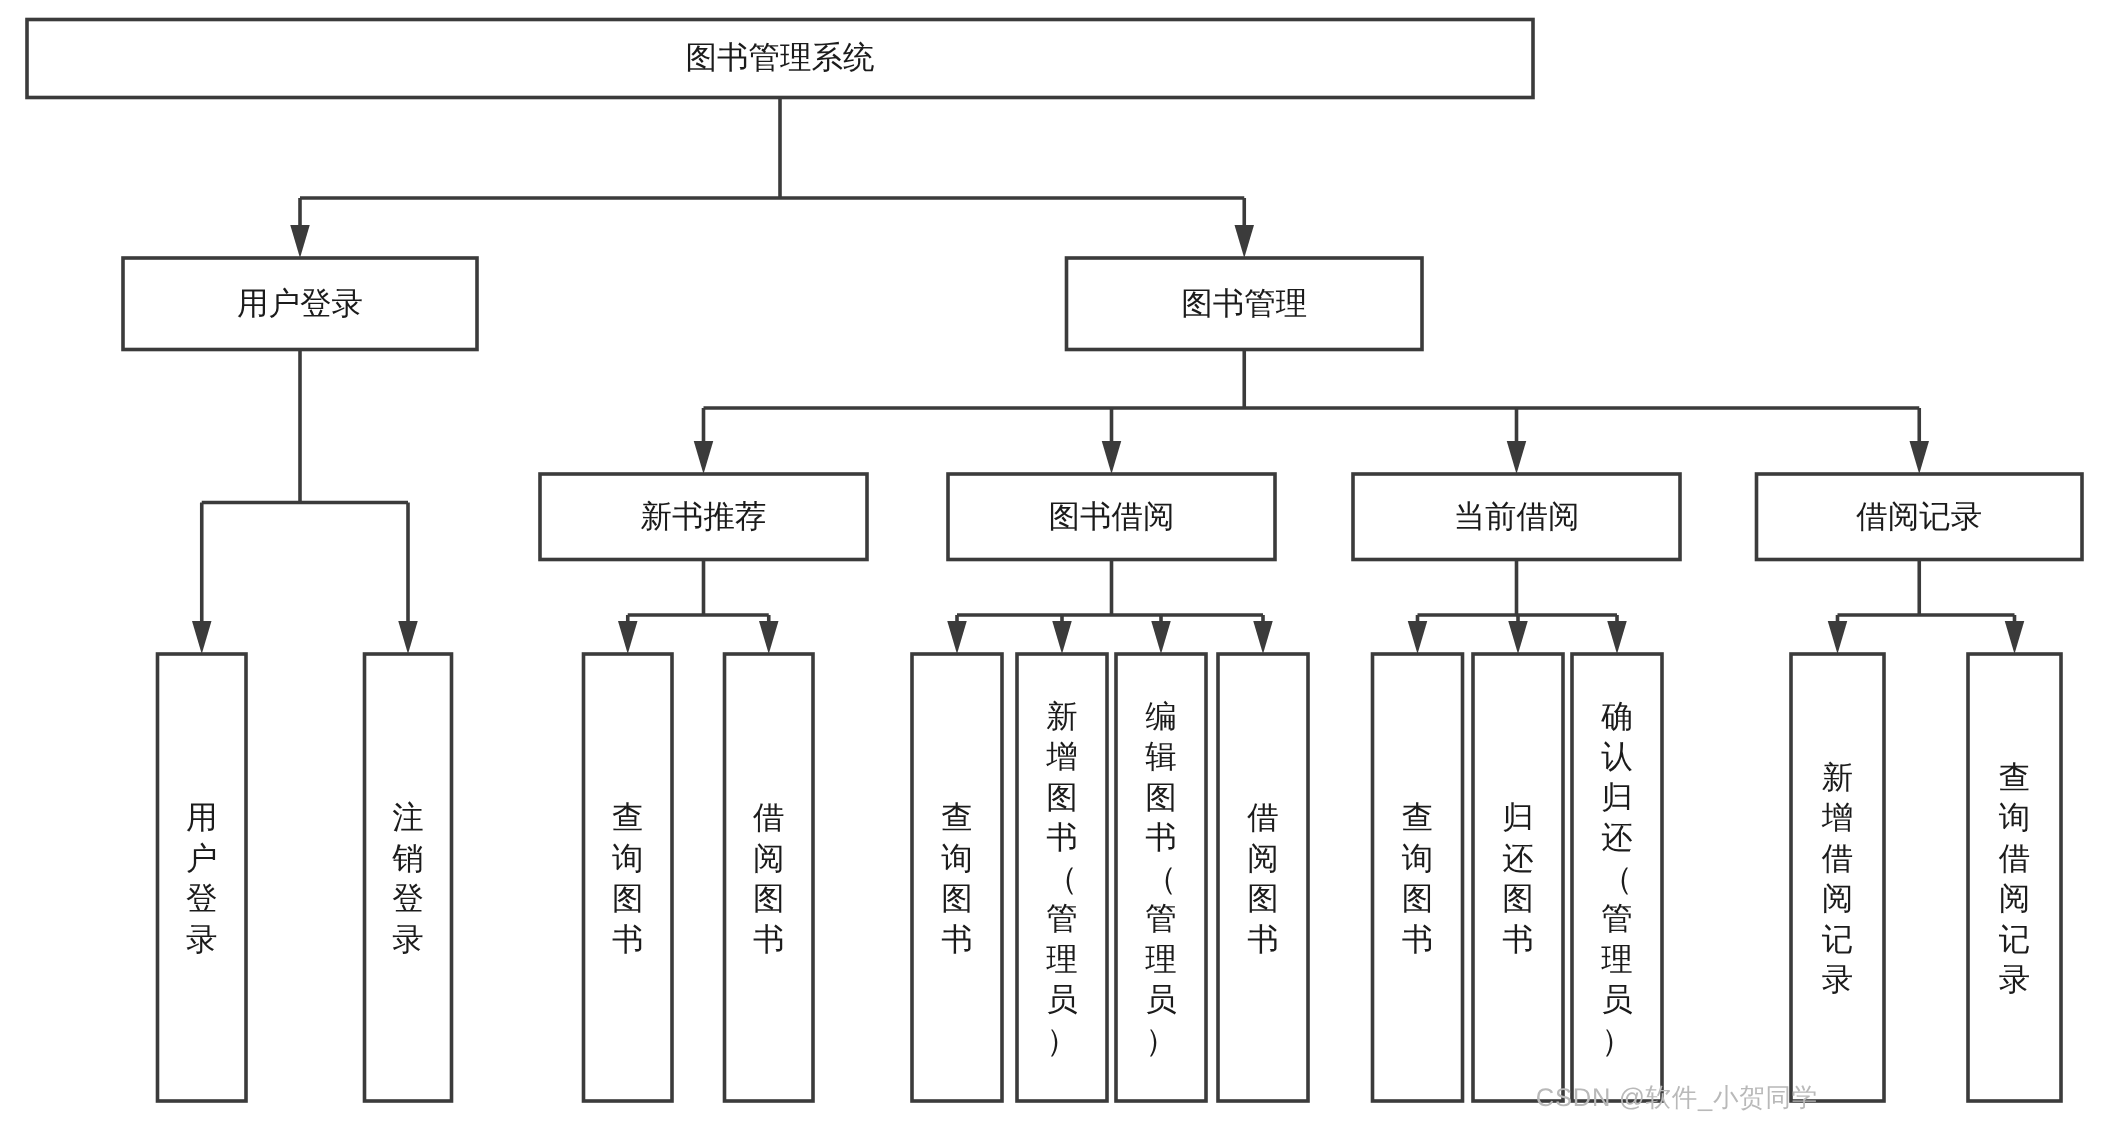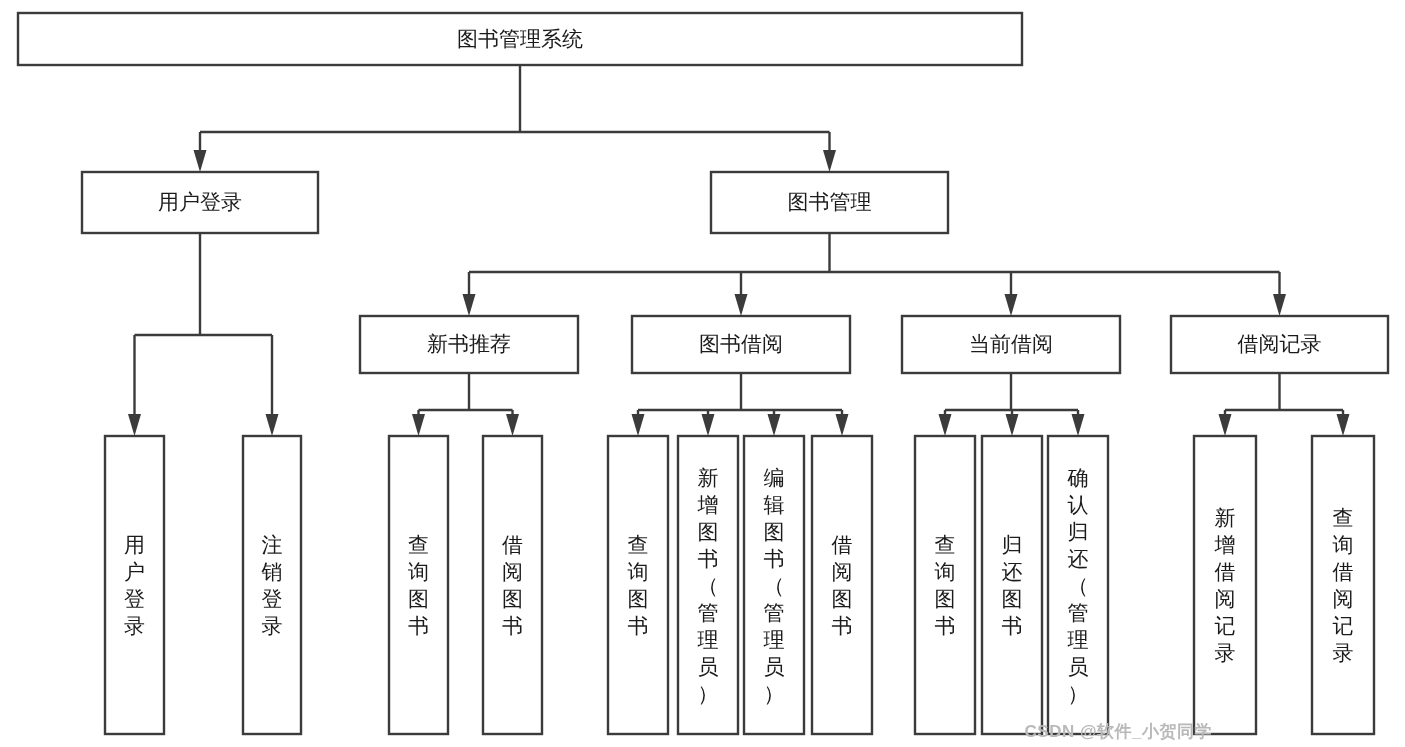--- a/index.html
+++ b/index.html
@@ -42,21 +42,20 @@
   .watermark{
     position:absolute;
     right:8px;
     bottom:4px;
     font-family:"Liberation Sans","DejaVu Sans",sans-serif;
     font-size:17px;
     color:#b9b9b9;
     letter-spacing:0.5px;
     white-space:nowrap;
     user-select:none;
-    font-weight:bold;
   }
 </style>
 </head>
 <body>
 
 <div id="diagram-root">
 
   <svg id="tree-svg" viewBox="0 0 1405 747" preserveAspectRatio="xMidYMid meet">
     <g id="connector-layer">
         <path class="connector" d="M 520 65 L 520 132"></path>

